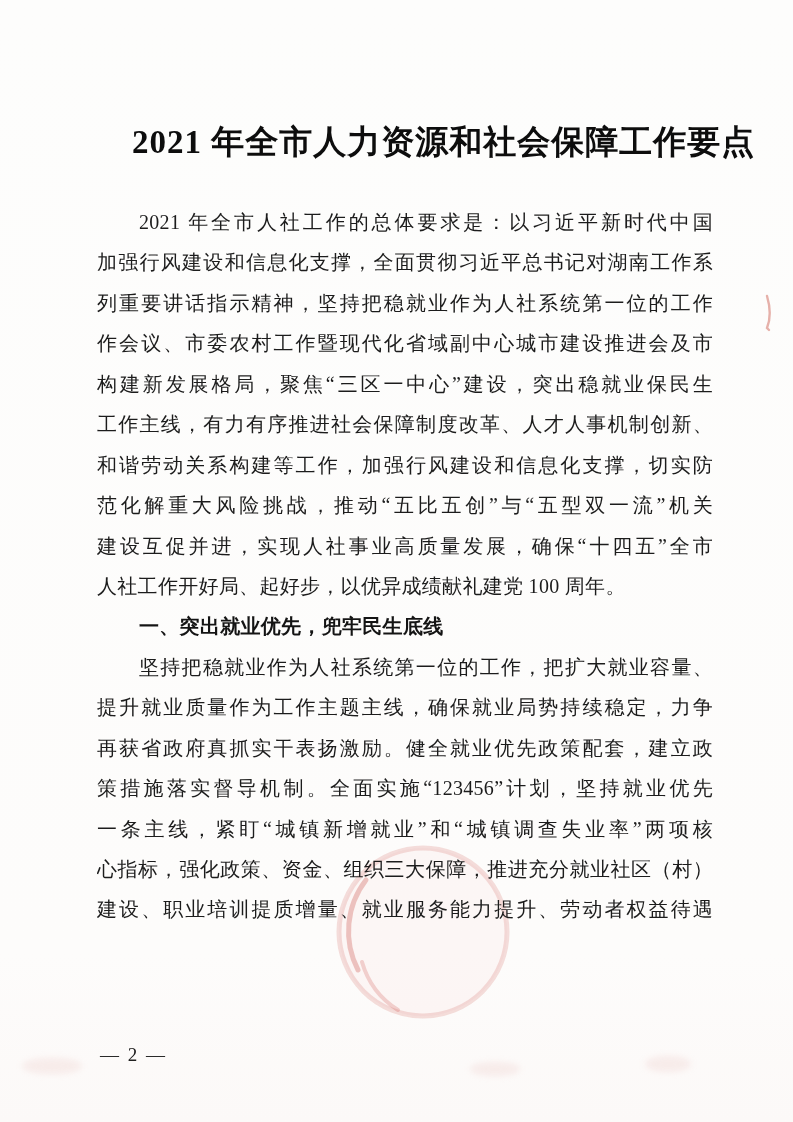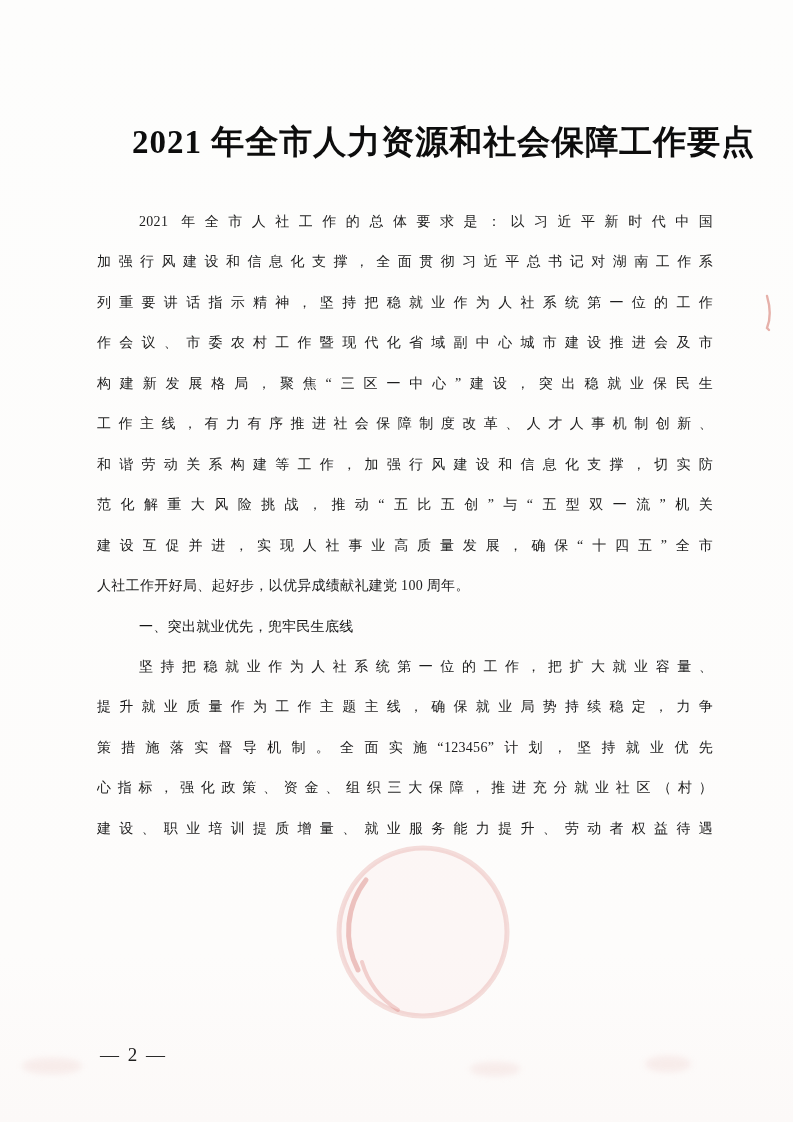--- a/index.html
+++ b/index.html
@@ -29,40 +29,40 @@
     white-space: nowrap;
     z-index: 2;
     margin-left: 44px;
   }
   .doc-body {
     position: absolute;
     top: 202px;
     left: 97px;
     width: 616px;
     color: #1c1c1c;
-    font-size: 14px;
+    font-size: 20px;
     z-index: 2;
   }
   .doc-line {
     height: 40.45px;
     line-height: 40.45px;
     text-align: justify;
     text-align-last: justify;
     overflow: hidden;
     letter-spacing: 0.3px;
   }
   .doc-line.indent {
     padding-left: 42px;
   }
   .doc-line.flush {
     text-align: left;
     text-align-last: left;
   }
   .doc-line.bold-line {
-    font-weight: 400;
+    font-weight: 700;
     font-family: "Liberation Sans", sans-serif;
     color: #141414;
   }
   .page-number {
     position: absolute;
     left: 100px;
     top: 1044px;
     font-size: 19px;
     color: #202020;
     letter-spacing: 2px;
@@ -124,20 +124,22 @@
       <div class="doc-line">作会议、市委农村工作暨现代化省域副中心城市建设推进会及市</div>
       <div class="doc-line">构建新发展格局，聚焦“三区一中心”建设，突出稳就业保民生</div>
       <div class="doc-line">工作主线，有力有序推进社会保障制度改革、人才人事机制创新、</div>
       <div class="doc-line">和谐劳动关系构建等工作，加强行风建设和信息化支撑，切实防</div>
       <div class="doc-line">范化解重大风险挑战，推动“五比五创”与“五型双一流”机关</div>
       <div class="doc-line">建设互促并进，实现人社事业高质量发展，确保“十四五”全市</div>
       <div class="doc-line flush">人社工作开好局、起好步，以优异成绩献礼建党 100 周年。</div>
       <div class="doc-line indent flush bold-line">一、突出就业优先，兜牢民生底线</div>
       <div class="doc-line indent">坚持把稳就业作为人社系统第一位的工作，把扩大就业容量、</div>
       <div class="doc-line">提升就业质量作为工作主题主线，确保就业局势持续稳定，力争</div>
+      <div class="doc-line">再获省政府真抓实干表扬激励。健全就业优先政策配套，建立政</div>
       <div class="doc-line">策措施落实督导机制。全面实施“123456”计划，坚持就业优先</div>
+      <div class="doc-line">一条主线，紧盯“城镇新增就业”和“城镇调查失业率”两项核</div>
       <div class="doc-line">心指标，强化政策、资金、组织三大保障，推进充分就业社区（村）</div>
       <div class="doc-line">建设、职业培训提质增量、就业服务能力提升、劳动者权益待遇</div>
     </div>
 
   <div class="page-number">— 2 —</div>
 
 </div>
 
 </body></html>

